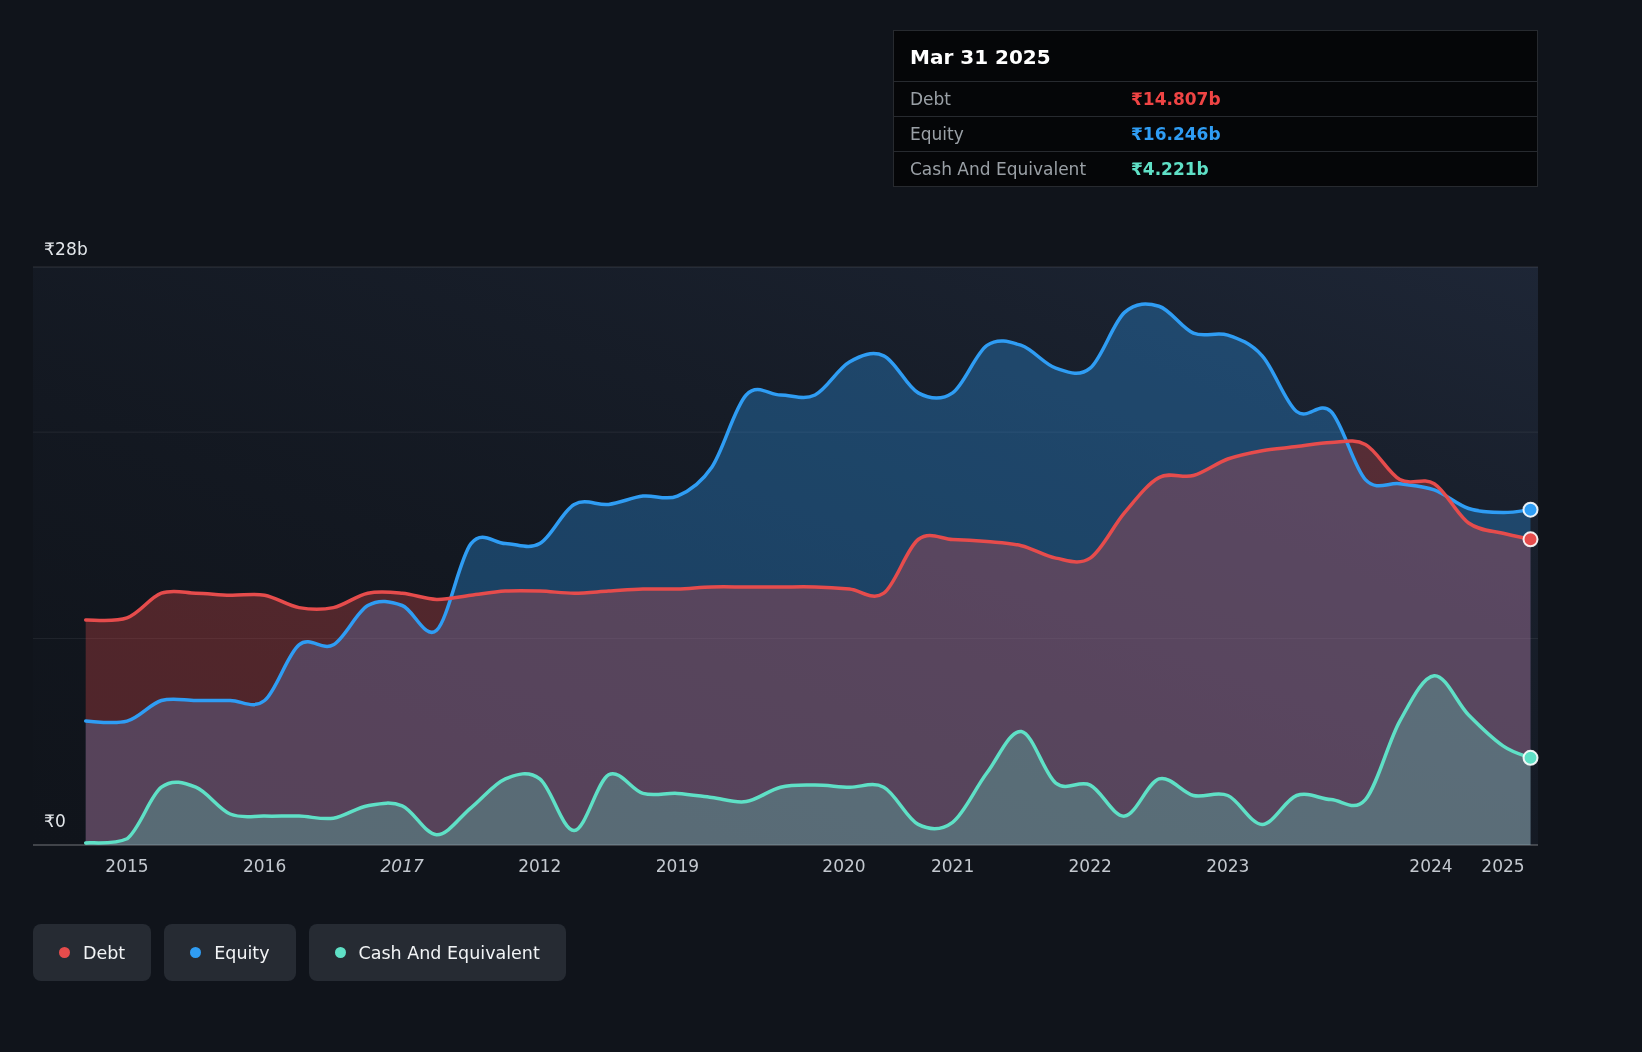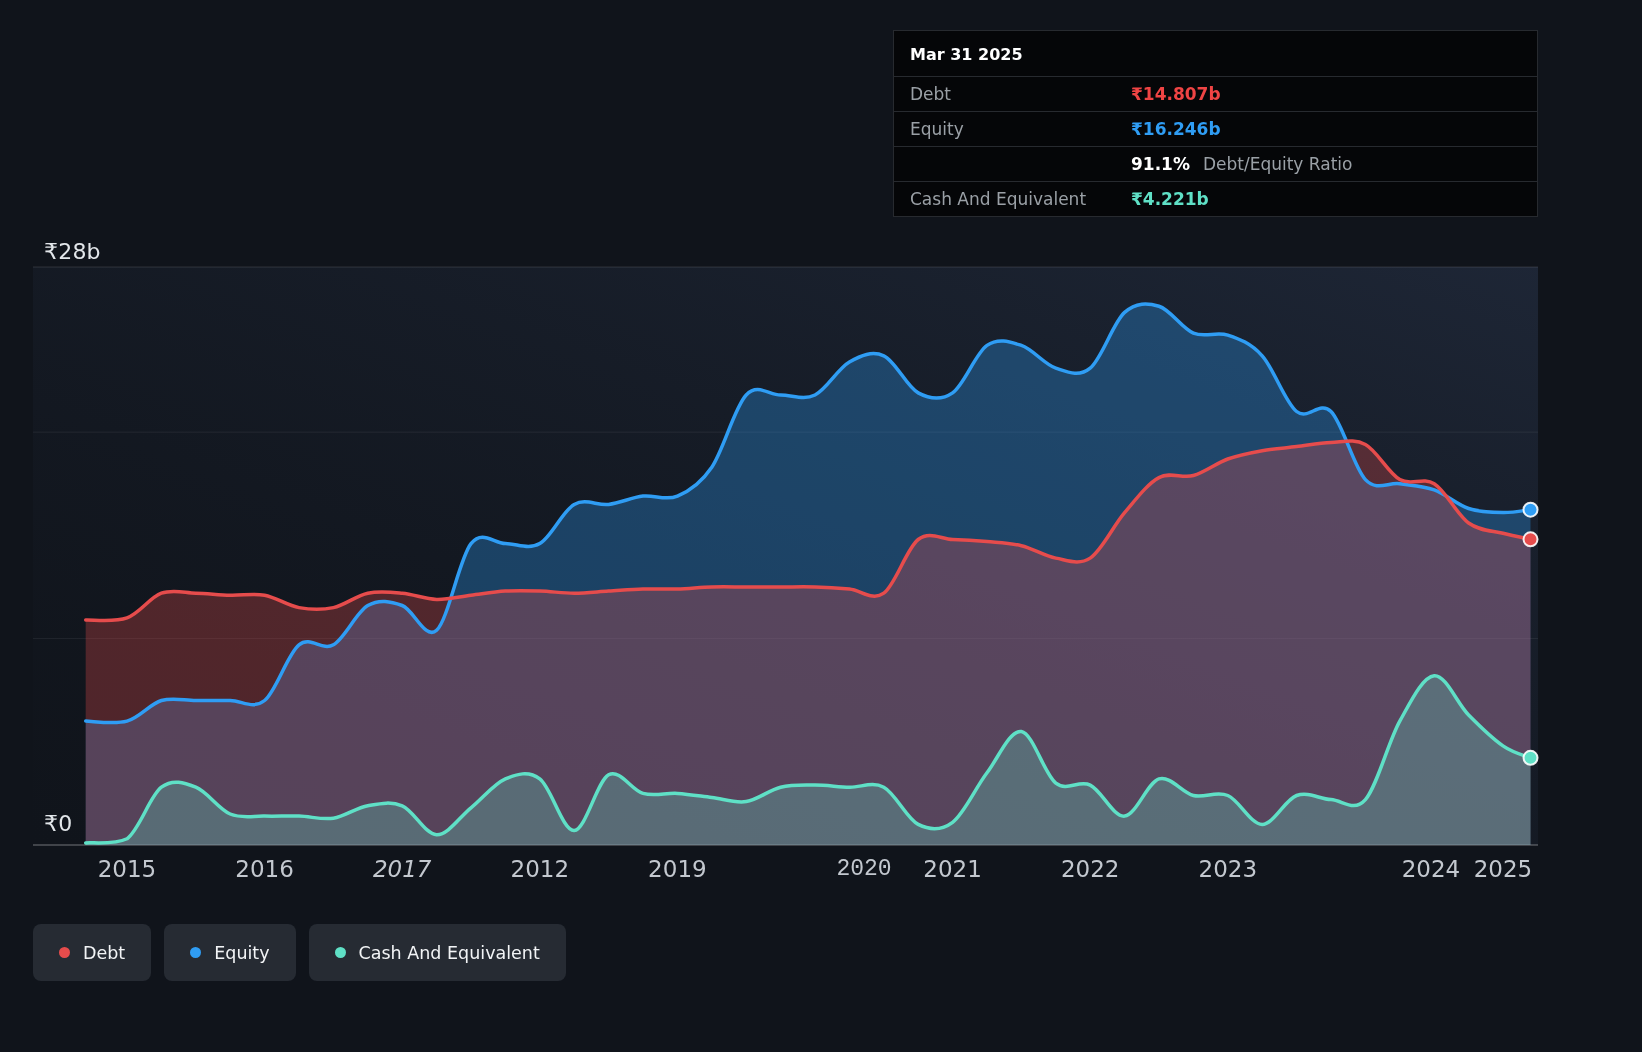--- a/index.html
+++ b/index.html
@@ -5,32 +5,32 @@
   html,body{margin:0;padding:0;}
   body{
     width:1642px;height:1052px;position:relative;overflow:hidden;
     background:#10141b;
     font-family:"DejaVu Sans","Liberation Sans",sans-serif;
     color:#fff;
   }
   #chart-svg{position:absolute;left:0;top:0;width:1642px;height:1052px;display:block;}
 
   
-  .ylabel{position:absolute;font-size:22px;color:#e2e6ea;letter-spacing:.2px;}
+  .ylabel{position:absolute;font-size:17px;color:#e2e6ea;letter-spacing:.2px;}
   .ylabel.top{left:44px;top:239px;}
   .ylabel.bottom{left:44px;top:811px;}
   .x-tick{position:absolute;top:856px;width:64px;margin-left:-32px;text-align:center;
-          font-size:23px;color:#c3c8cf;}
+          font-size:17px;color:#c3c8cf;}
 
   
   .tooltip{
     position:absolute;left:893px;top:30px;width:645px;box-sizing:border-box;
     background:#050608;border:1px solid #272a2f;z-index:6;
   }
-  .tt-title{font-size:16px;font-weight:bold;color:#fff;padding:14px 16px 12px 16px;}
+  .tt-title{font-size:20px;font-weight:bold;color:#fff;padding:14px 16px 12px 16px;}
   .tt-row{display:flex;align-items:baseline;border-top:1px solid #272a2f;
           padding:7px 16px;font-size:17px;}
   .tt-label{width:221px;flex:none;color:#9aa0a6;font-weight:normal;}
   .tt-value{font-weight:bold;}
   .tt-ratio-num{font-weight:bold;color:#fff;}
   .tt-ratio-label{color:#9aa0a6;font-weight:normal;margin-left:7px;}
 
   
   .legend{position:absolute;left:33px;top:924px;display:flex;gap:13px;}
   .legend-pill{
@@ -68,44 +68,37 @@
     </svg>
 
   <div class="ylabel top">₹28b</div>
   <div class="ylabel bottom">₹0</div>
   <div id="x-ticks">
       <div class="x-tick" style="left: 127px;">2015</div>
       <div class="x-tick" style="left: 264.6px;">2016</div>
       <div class="x-tick" style="left: 402.2px; font-style: italic;">2017</div>
       <div class="x-tick" style="left: 539.8px;">2012</div>
       <div class="x-tick" style="left: 677.4px;">2019</div>
-      <div class="x-tick" style="left: 864px; font-family: Liberation Mono, monospace;">2020</div>
+      <div class="x-tick" style="left: 844px;">2020</div>
       <div class="x-tick" style="left: 952.6px;">2021</div>
       <div class="x-tick" style="left: 1090.2px;">2022</div>
       <div class="x-tick" style="left: 1227.8px;">2023</div>
       <div class="x-tick" style="left: 1431px;">2024</div>
       <div class="x-tick" style="left: 1503px;">2025</div>
     </div>
 
   <div class="tooltip">
     <div class="tt-title">Mar 31 2025</div>
     <div class="tt-row">
       <span class="tt-label">Debt</span>
       <span class="tt-value" style="color: #ef4444;">₹14.807b</span>
     </div>
     <div class="tt-row">
       <span class="tt-label">Equity</span>
       <span class="tt-value" style="color: rgb(47, 157, 244);">₹16.246b</span>
-    </div>
-    <div class="tt-row">
-      <span class="tt-label"></span>
-      <span class="tt-value">
-        <span class="tt-ratio-num">91.1%</span>
-        <span class="tt-ratio-label">Debt/Equity Ratio</span>
-      </span>
     </div>
     <div class="tt-row">
       <span class="tt-label">Cash And Equivalent</span>
       <span class="tt-value" style="color: rgb(95, 224, 198);">₹4.221b</span>
     </div>
   </div>
 
   <div class="legend">
     <div class="legend-pill">
       <span class="legend-dot" style="background: rgb(230, 76, 76);"></span>

